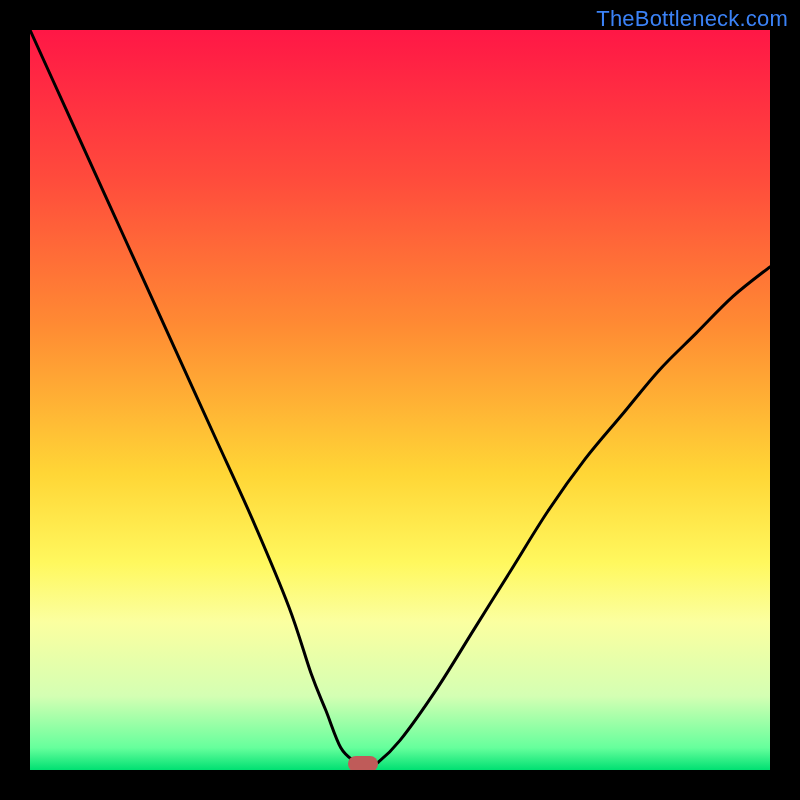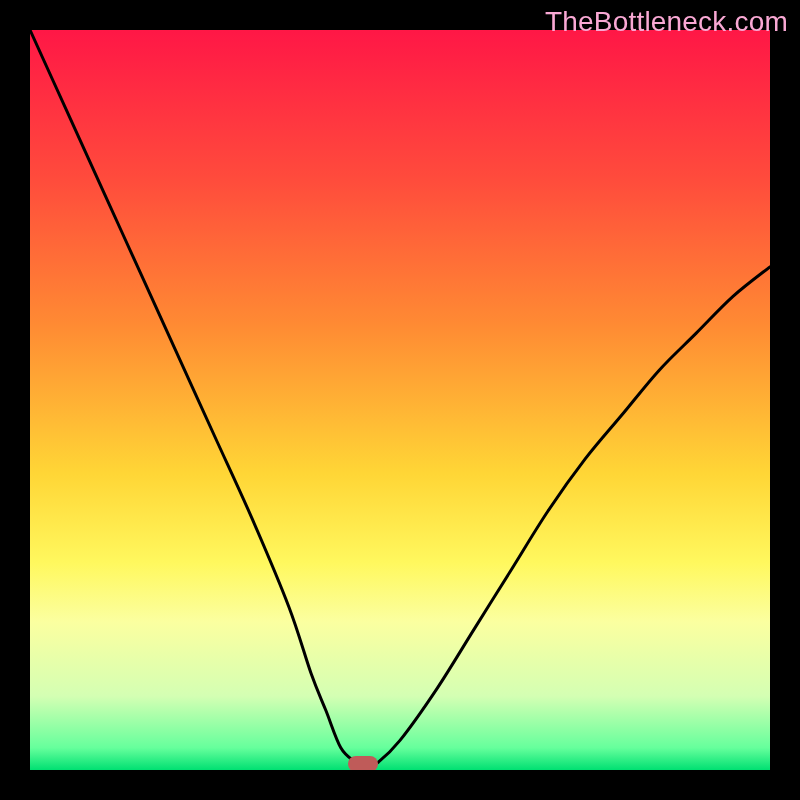--- a/index.html
+++ b/index.html
@@ -22,22 +22,22 @@
     left: 30px;
     top: 30px;
     width: 740px;
     height: 740px;
     overflow: hidden;
   }
   .watermark {
     position: absolute;
     top: 6px;
     right: 12px;
-    color: #f9a8d4;
-    font-size: 28px;
+    color: #3b82f6;
+    font-size: 22px;
     font-weight: 400;
     letter-spacing: 0.2px;
     z-index: 10;
   }
   svg.curve {
     position: absolute;
     left: 0;
     top: 0;
   }
   .marker {

